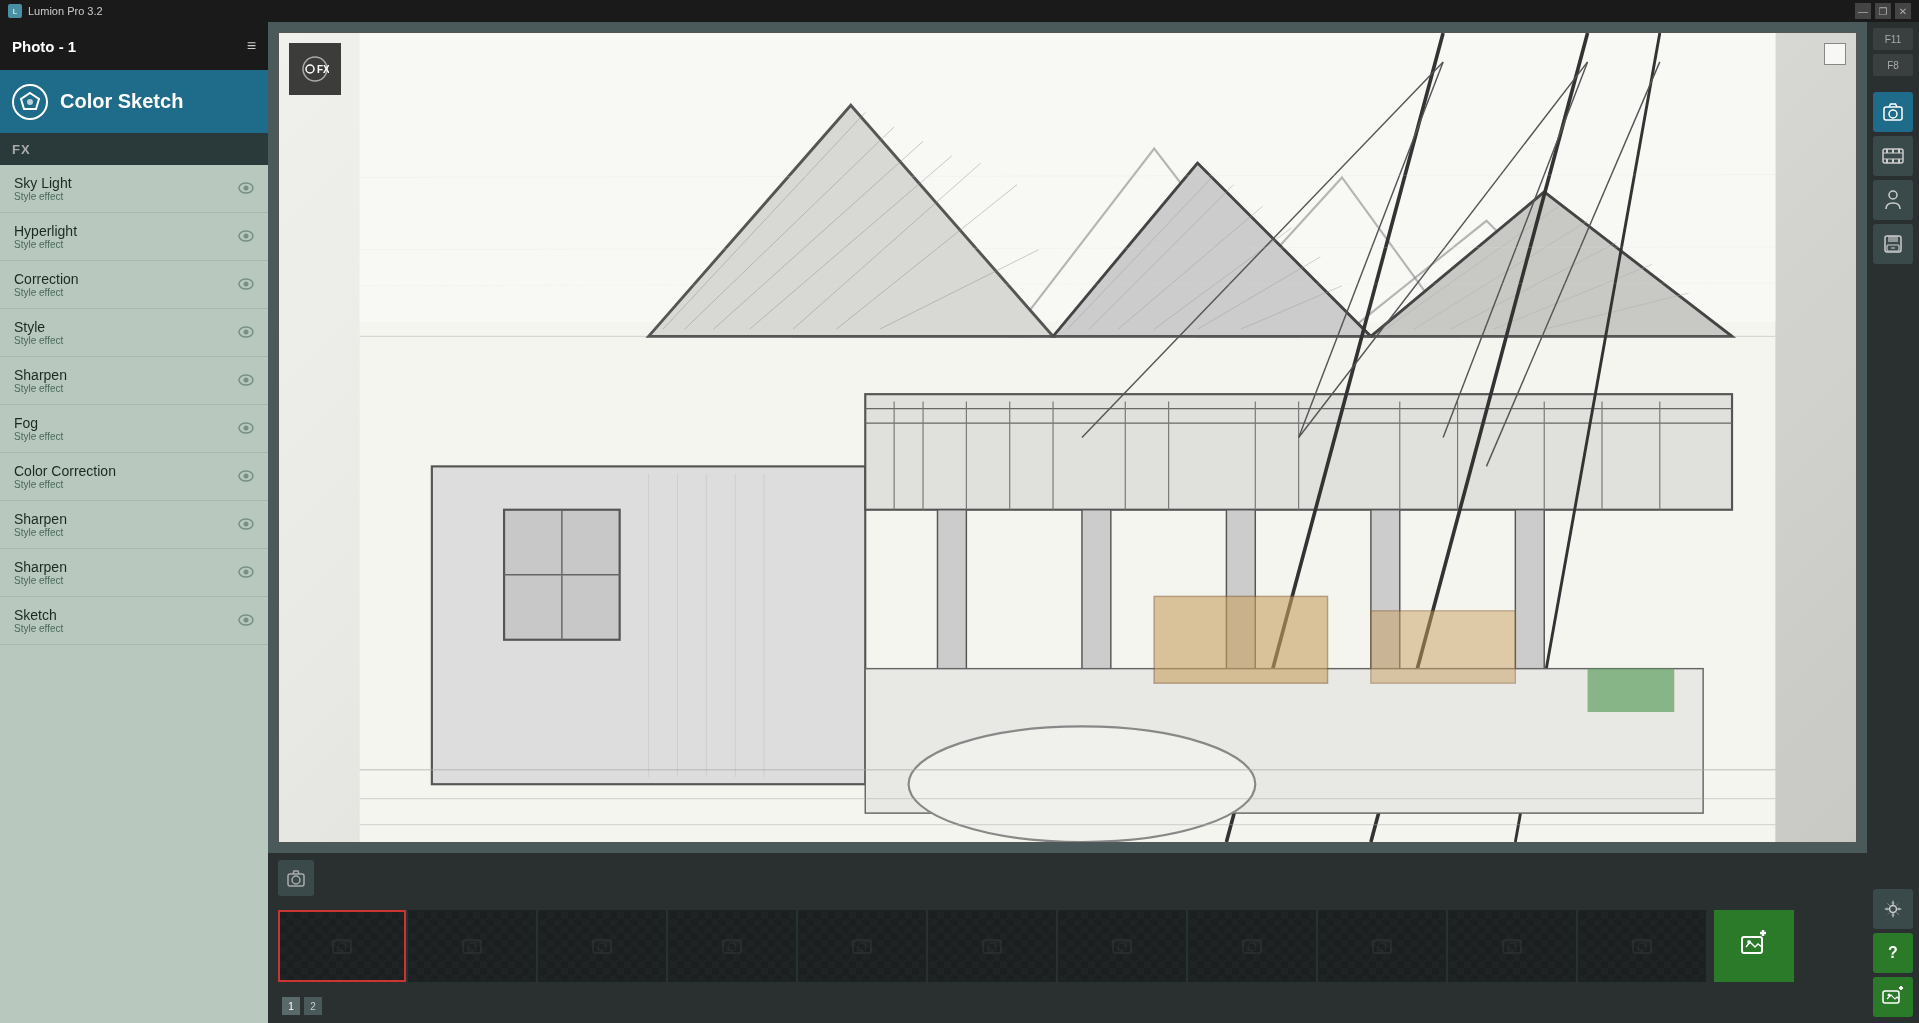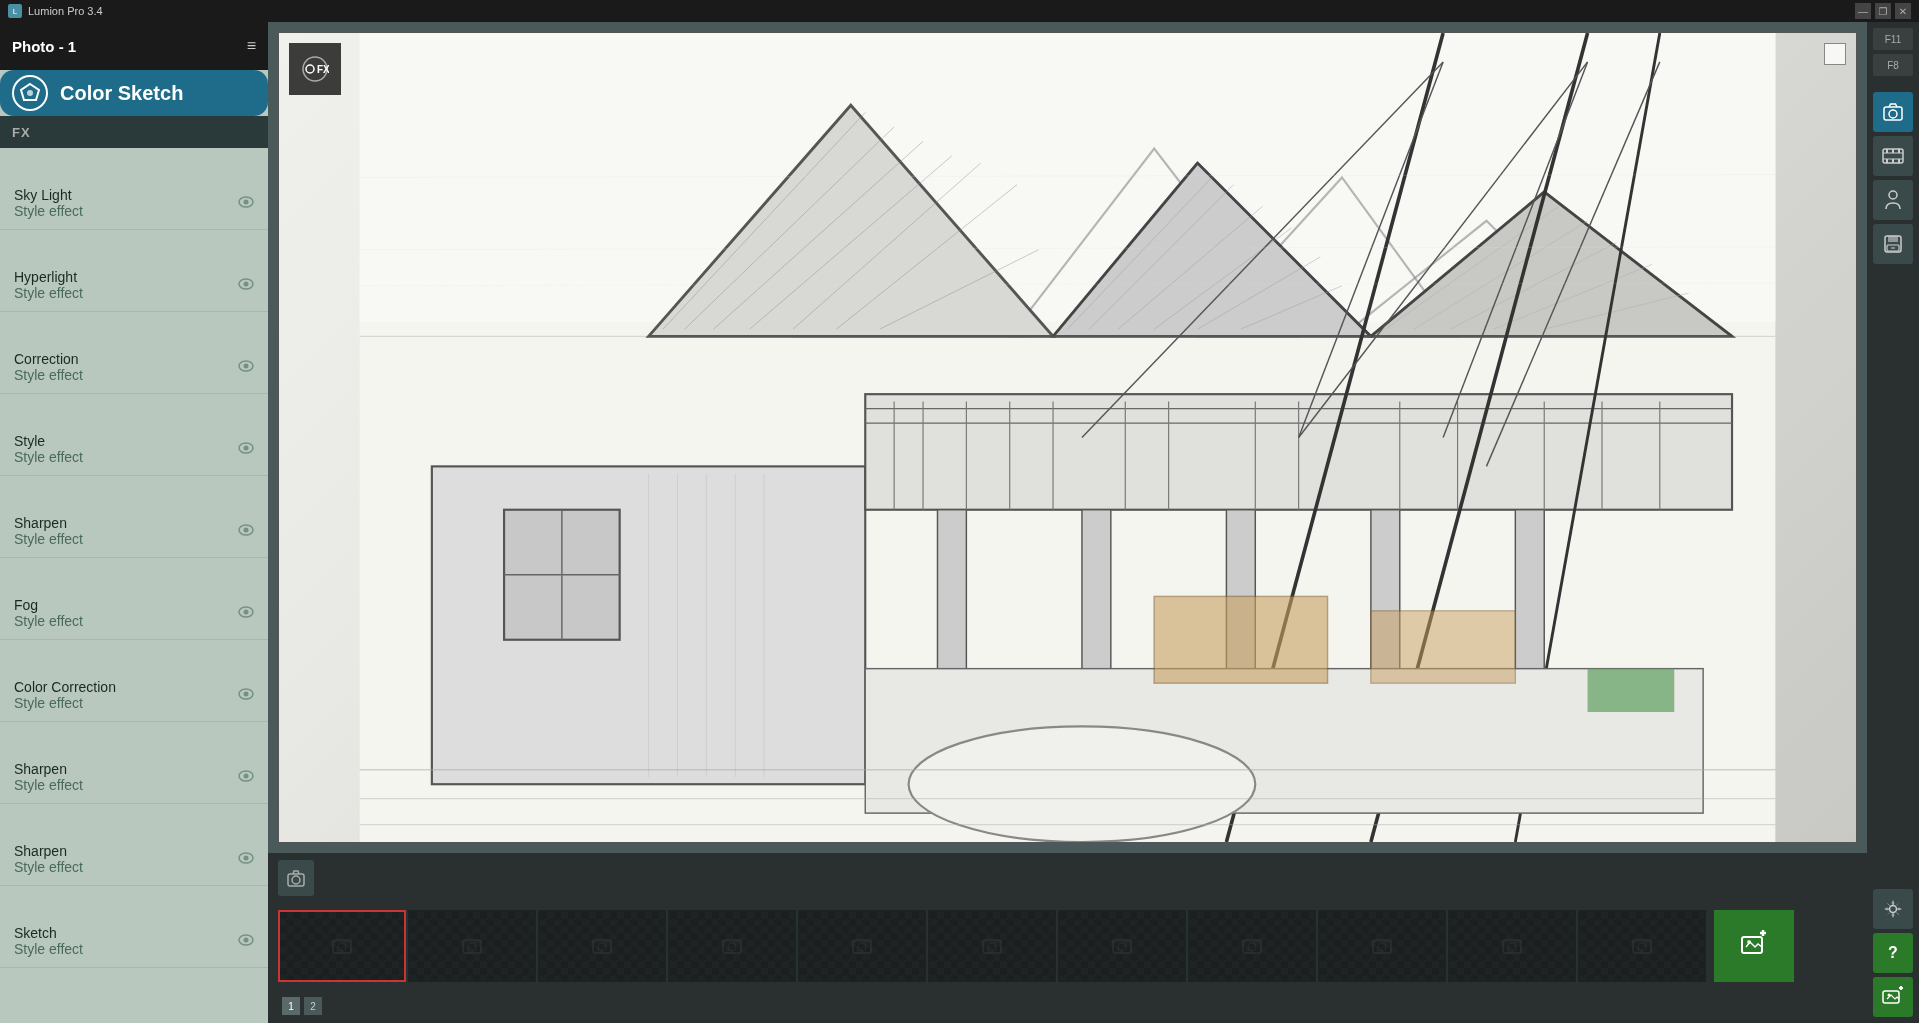--- a/index.html
+++ b/index.html
@@ -53,28 +53,27 @@
       justify-content: space-between;
       padding: 0 12px;
       color: white;
       font-size: 15px;
       font-weight: 600;
     }
     .menu-icon { font-size: 16px; cursor: pointer; color: #ccc; }
 
     
     .color-sketch-header {
-      height: 46px;
+      height: 63px;
       background: #1e6b8a;
       display: flex;
       align-items: center;
       padding: 0 12px;
       gap: 12px;
       color: white;
-      border-radius: 14px;
     }
     .color-sketch-icon {
       width: 36px;
       height: 36px;
       border: 2.5px solid white;
       border-radius: 50%;
       display: flex;
       align-items: center;
       justify-content: center;
       font-size: 16px;
@@ -111,26 +110,25 @@
     .effects-list::-webkit-scrollbar-thumb { background: #708070; }
 
     .effect-item {
       display: flex;
       align-items: center;
       justify-content: space-between;
       padding: 10px 14px;
       border-bottom: 1px solid #a8b8b0;
       cursor: pointer;
       background: transparent;
-      margin-top: 29px;
     }
 
     .effect-text { display: flex; flex-direction: column; }
     .effect-name { font-size: 14px; color: #1a2a22; font-weight: 500; }
-    .effect-sub { font-size: 14px; color: #4a6a5a; }
+    .effect-sub { font-size: 10px; color: #4a6a5a; }
 
     .eye-icon {
       color: #5a7a6a;
       font-size: 14px;
       cursor: pointer;
       opacity: 0.7;
       flex-shrink: 0;
     }
 
     
@@ -340,21 +338,21 @@
       font-size: 10px;
       border-radius: 2px;
     }
   </style>
 </head>
 <body>
 
 <div class="title-bar">
   <div class="title-bar-left">
     <div class="title-bar-icon">L</div>
-    <span>Lumion Pro 3.4</span>
+    <span>Lumion Pro 3.2</span>
   </div>
   <div class="title-bar-controls">
     <button class="title-bar-btn">—</button>
     <button class="title-bar-btn">❐</button>
     <button class="title-bar-btn close">✕</button>
   </div>
 </div>
 
 <div class="main-container">
 

